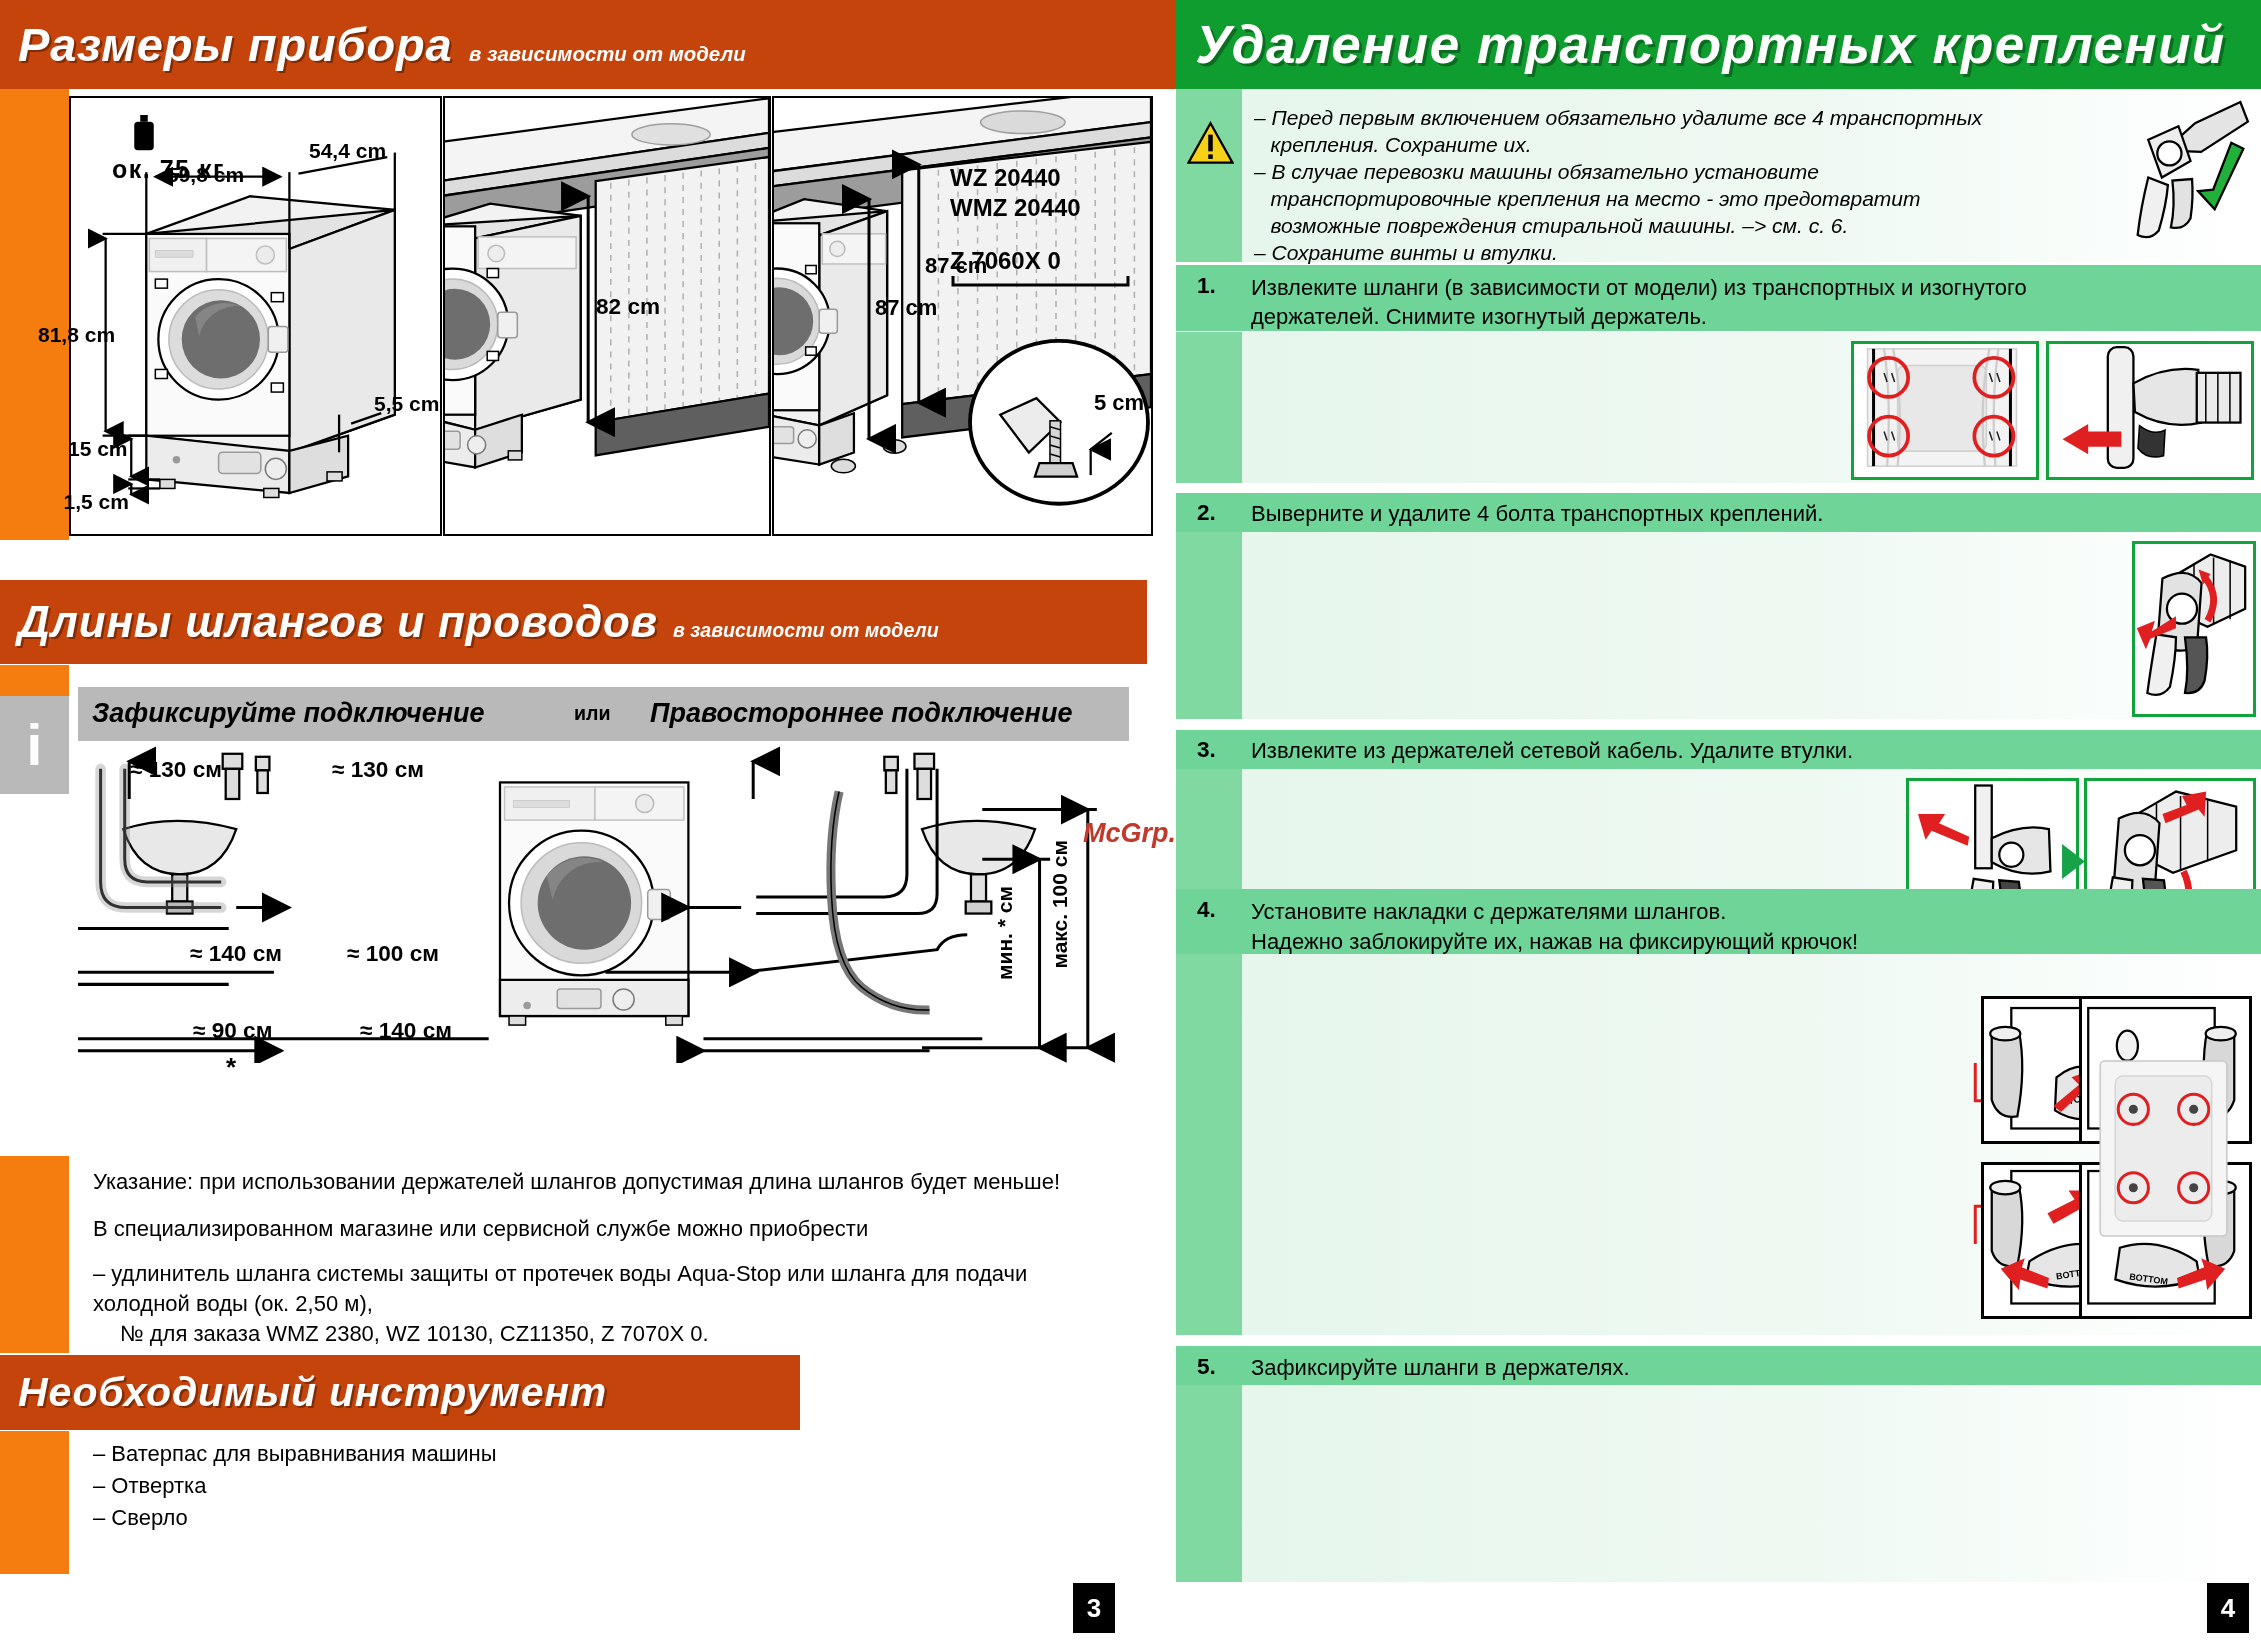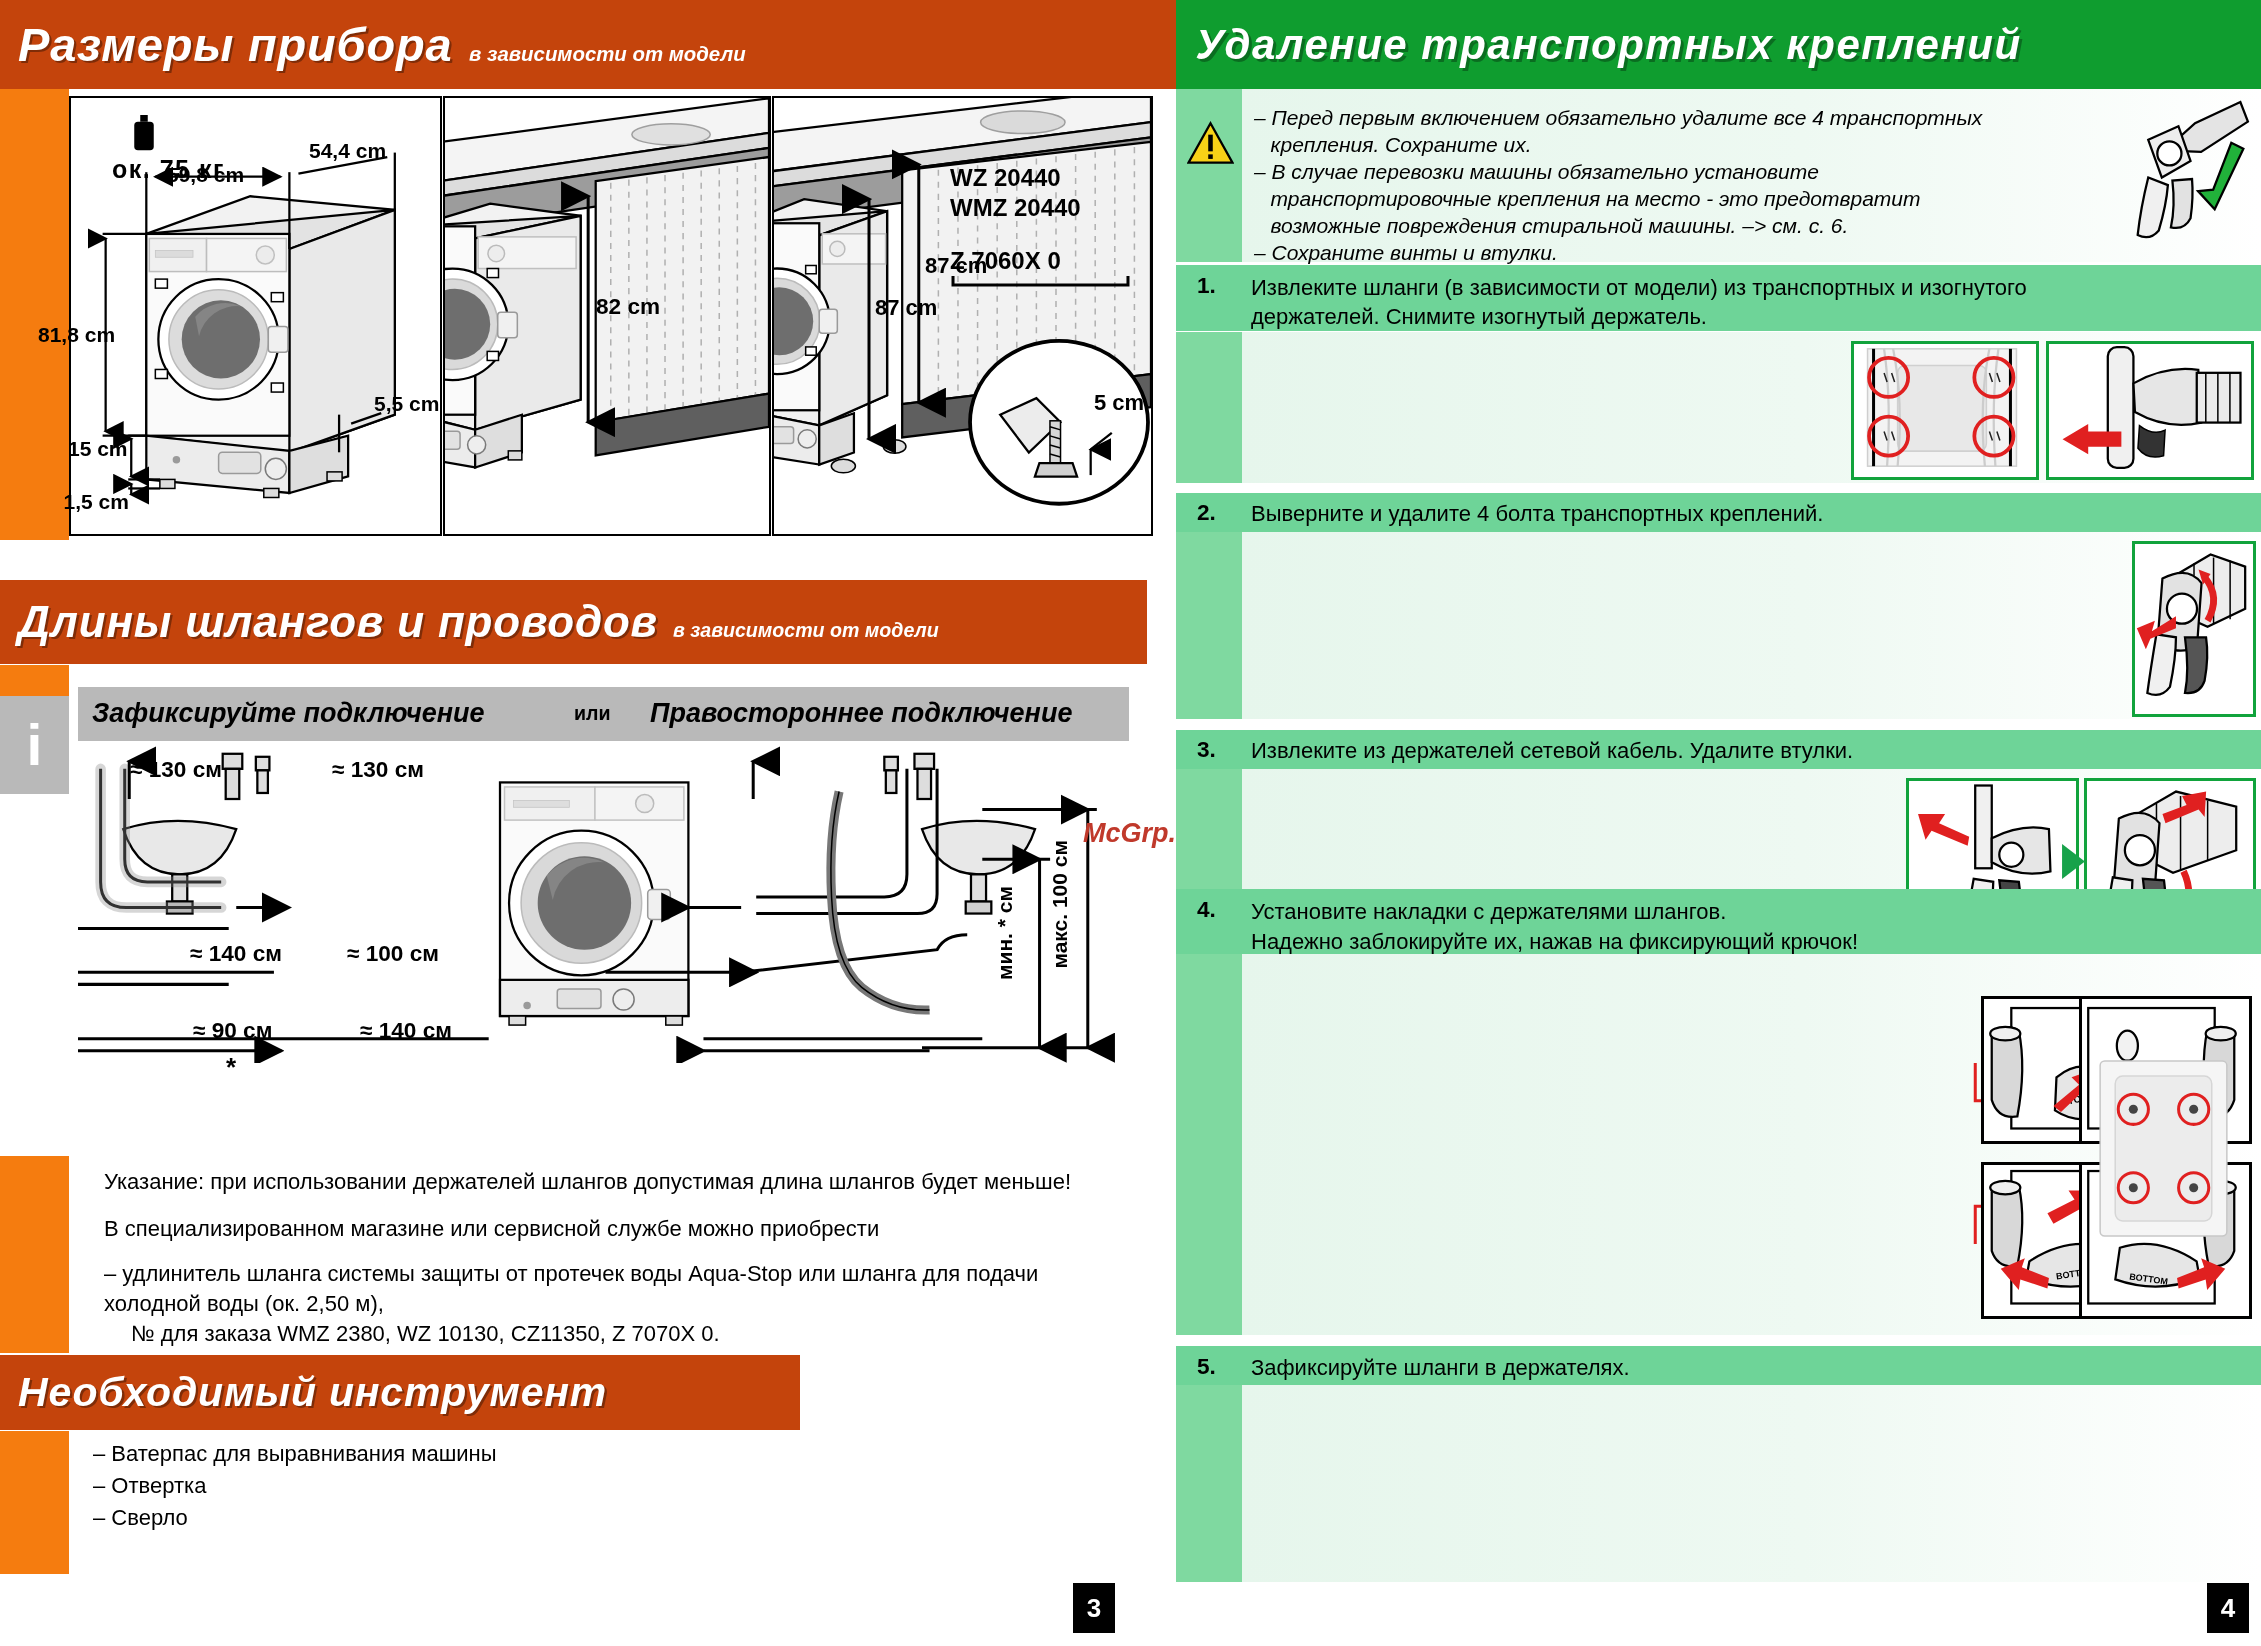--- a/index.html
+++ b/index.html
@@ -413,21 +413,21 @@
     <div class="dim" style="left:193px;top:1018px;font-size:22.6px;">≈ 90 см</div>
     <div class="dim" style="left:360px;top:1018px;font-size:22.6px;">≈ 140 см</div>
     <div class="dimv" style="left:993px;top:886px;font-size:21px;">мин. * см</div>
     <div class="dimv" style="left:1048px;top:840px;font-size:21px;">макс. 100 см</div>
 
     <div class="wm" style="left:1083px;top:818px;font-size:27px;">McGrp.Ru</div>
 
     <div class="txt b" style="left:226px;top:1052px;font-size:26px;">*</div>
 
     <div class="orange-bar" style="left:0;top:1156px;width:69px;height:197px;"></div>
-    <div style="position:absolute;left:104px;top:1167px;width:1010px;">
+    <div style="position:absolute;left:93px;top:1167px;width:1010px;">
       <div style="font-size:22px;line-height:30px;color:#000;">Указание: при использовании держателей шлангов допустимая длина шлангов будет меньше!</div>
       <div style="font-size:22px;line-height:30px;color:#000;margin-top:16.6px;">В специализированном магазине или сервисной службе можно приобрести</div>
       <div style="font-size:22px;line-height:30px;color:#000;margin-top:15px;padding-left:0;">–  удлинитель шланга системы защиты от протечек воды Aqua-Stop или шланга для подачи холодной воды (ок. 2,50 м),</div>
       <div style="font-size:22px;line-height:30px;color:#000;padding-left:27px;">№ для заказа WMZ 2380, WZ 10130, CZ11350, Z 7070X 0.</div>
     </div>
 
     <div class="sec-head" style="left:0;top:1355px;width:782px;height:75px;padding-left:18px;">
       <span class="ttl" style="font-size:41px;line-height:75px;">Необходимый инструмент</span>
     </div>
     <div class="orange-bar" style="left:0;top:1431px;width:69px;height:143px;"></div>
@@ -436,21 +436,21 @@
       <li style="font-size:22px;line-height:32px;">– Отвертка</li>
       <li style="font-size:22px;line-height:32px;">– Сверло</li>
     </ul>
 
     <div class="pagenum" style="left:1073px;top:1583px;width:42px;height:50px;font-size:26px;">3</div>
   </div>
 
   <div class="right-page">
 
     <div class="green-head" style="left:0;top:0;width:1085px;height:89px;padding-left:19.6px;">
-      <span class="ttl" style="font-size:42px;">Удаление транспортных креплений</span>
+      <span class="ttl" style="font-size:53px;">Удаление транспортных креплений</span>
     </div>
 
     <div class="green-strip" style="left:0;top:89px;width:66px;height:173px;"></div>
     <div class="green-body" style="left:66px;top:89px;width:1019px;height:173px;"></div>
     <svg style="position:absolute;left:10.6px;top:121px;" width="47" height="44" viewBox="0 0 62 58">
       <polygon points="31,3 60,55 2,55" fill="#f7d117" stroke="#000" stroke-width="3"></polygon>
       <rect x="28" y="18" width="6" height="22" fill="#000"></rect>
       <rect x="28" y="44" width="6" height="6" fill="#000"></rect>
     </svg>
     <div style="position:absolute;left:78px;top:104px;width:844px;">

